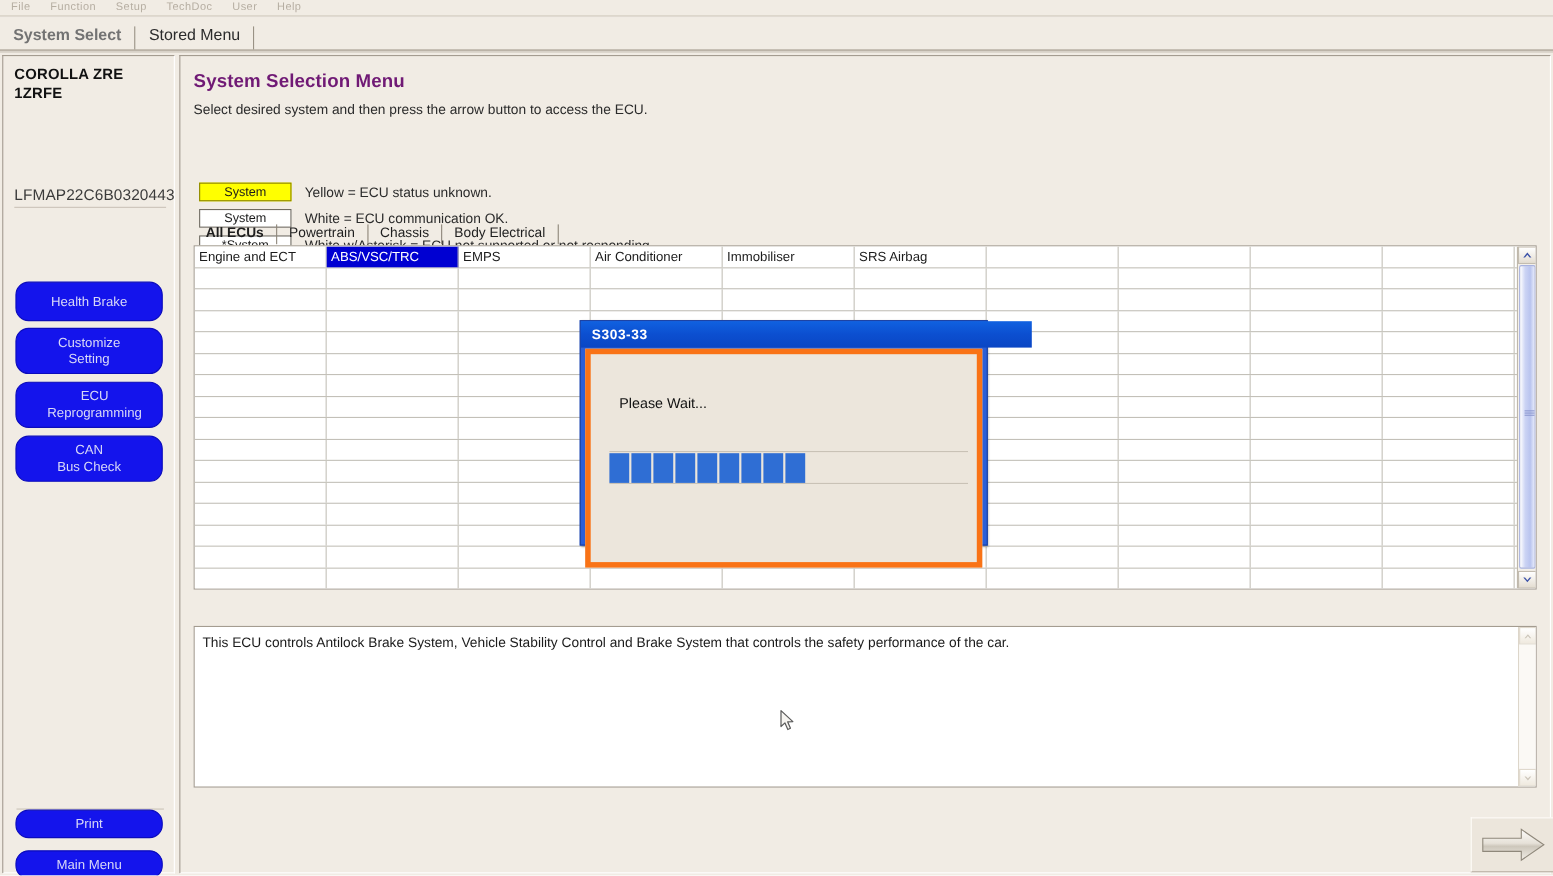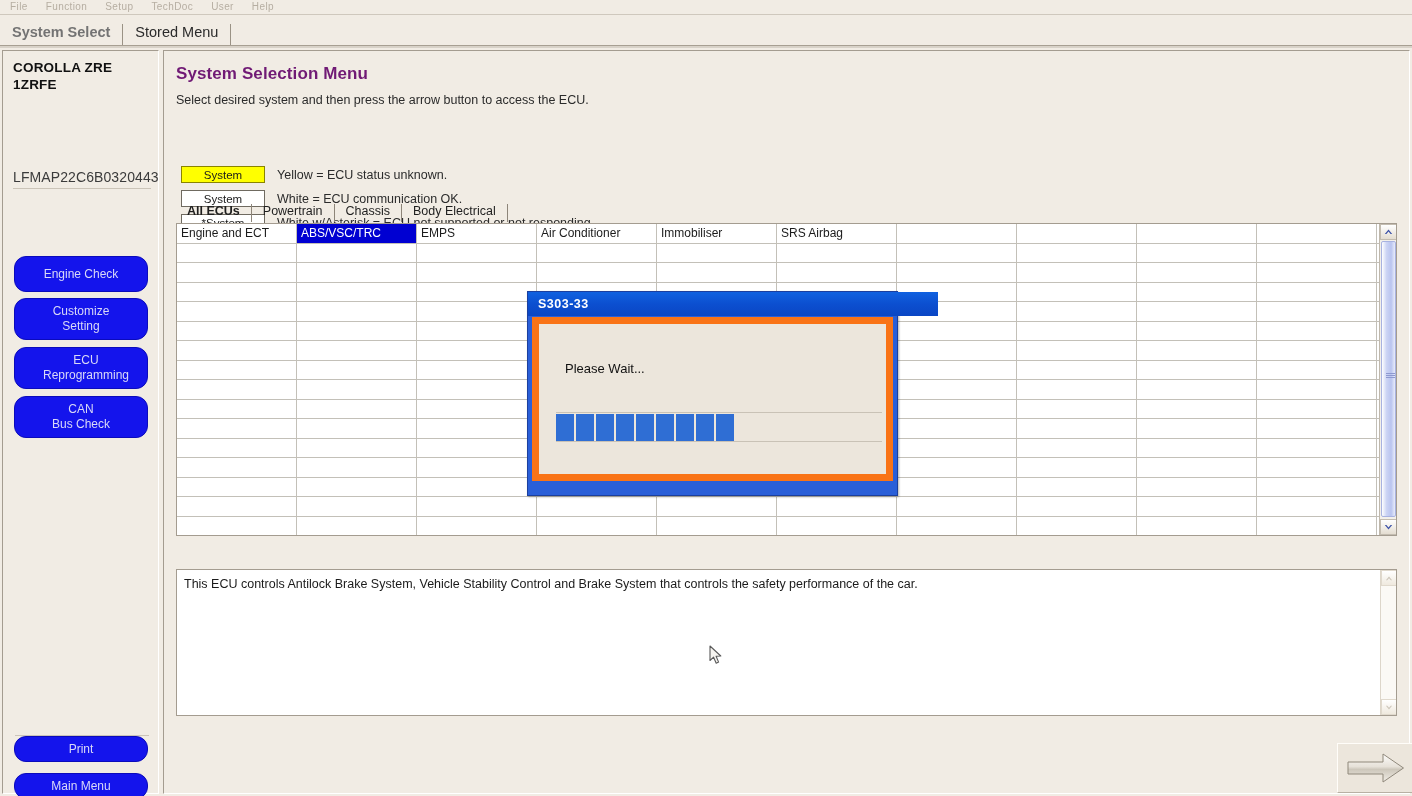--- a/index.html
+++ b/index.html
@@ -365,23 +365,23 @@
     letter-spacing: .5px;
     line-height: 24px;
     padding-left: 10px;
     box-sizing: border-box;
     font-family: "Liberation Sans", sans-serif;
     cursor: default;
   }
   #dialog-body {
     position: absolute;
     left: 4px; top: 25px;
-    width: 361px; height: 164px;
+    width: 361px; height: 199px;
     background: #ece6dc;
-    border: 7px solid #f97316;
+    border: 5px solid #f97316;
     box-sizing: border-box;
   }
   #dialog-msg {
     position: absolute;
     left: 26px; top: 37px;
     font-size: 13px;
     color: #111;
   }
   #dialog-progress {
     position: absolute;
@@ -427,21 +427,21 @@
     <div class="ttab">Stored Menu</div>
     <div class="tabfill"></div>
   </div>
   <div id="toptabs-underline"></div>
 
   <div id="sidebar">
     <div id="vehicle-title">COROLLA ZRE
 1ZRFE</div>
     <div id="vin">LFMAP22C6B0320443</div>
 
-    <div class="pillbtn" style="top:205px;height:36px;">Engine Check</div>
+    <div class="pillbtn" style="top:205px;height:36px;">Health Brake</div>
     <div class="pillbtn" style="top:247px;height:42px;">Customize
 Setting</div>
     <div class="pillbtn" style="top:296px;height:42px;padding-left:10px;">ECU
 Reprogramming</div>
     <div class="pillbtn" style="top:345px;height:42px;">CAN
 Bus Check</div>
 
     <div id="divider-low"></div>
 
     <div class="pillbtn" style="top:685px;height:26px;">Print</div>

